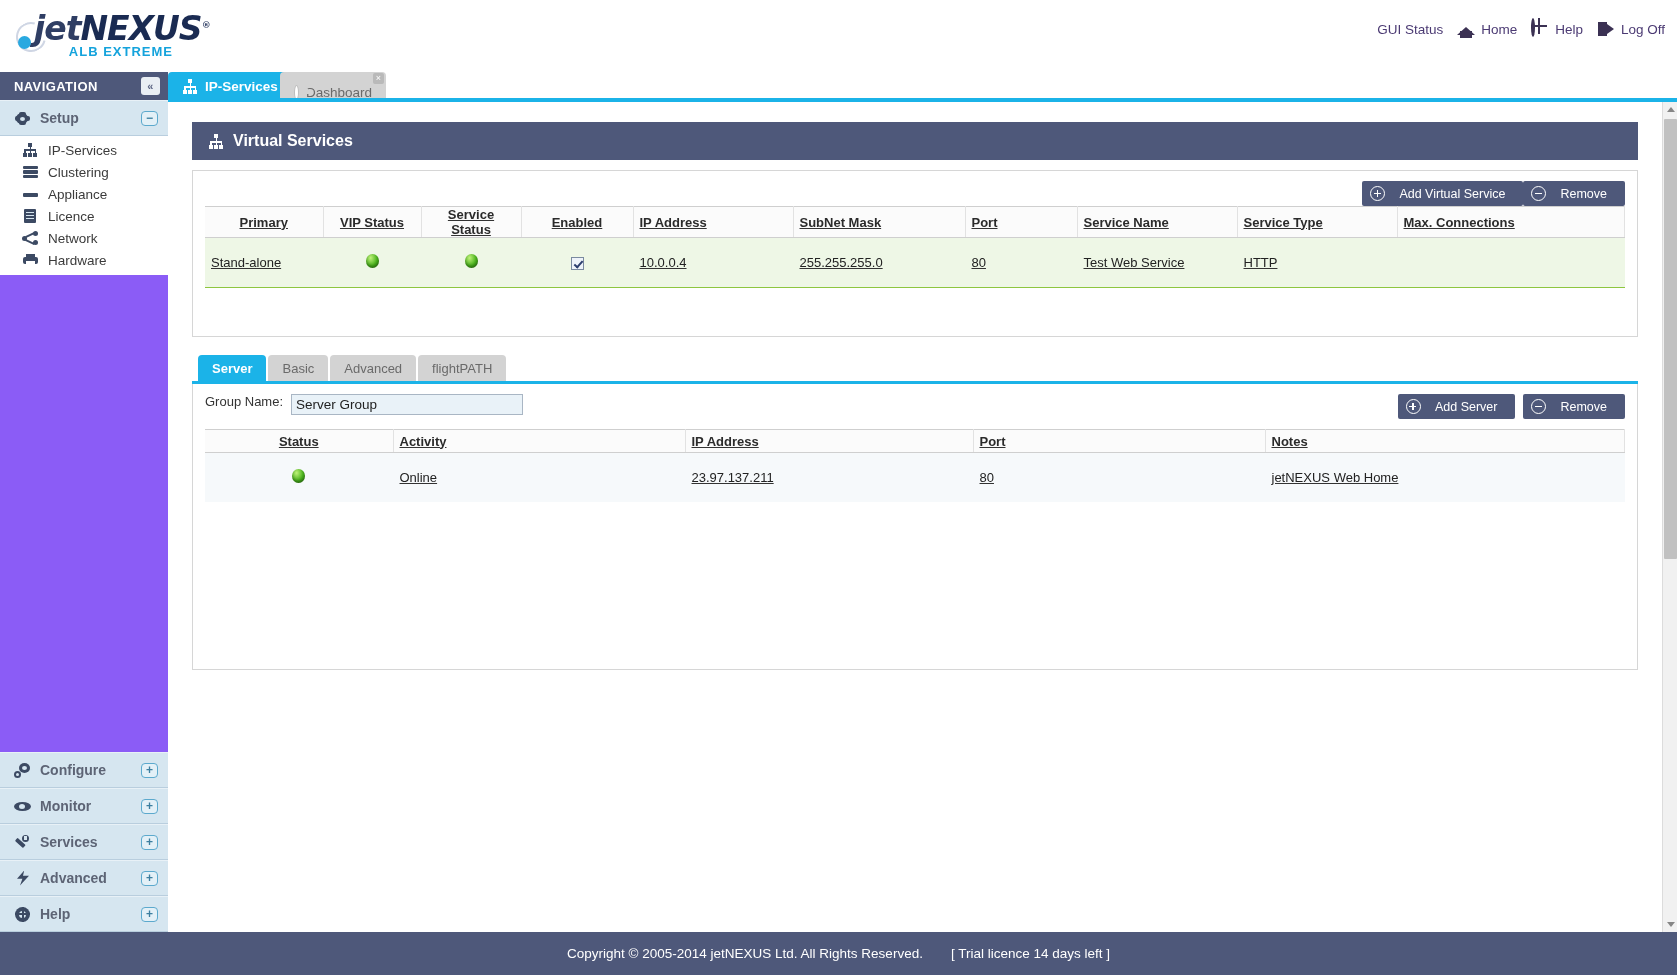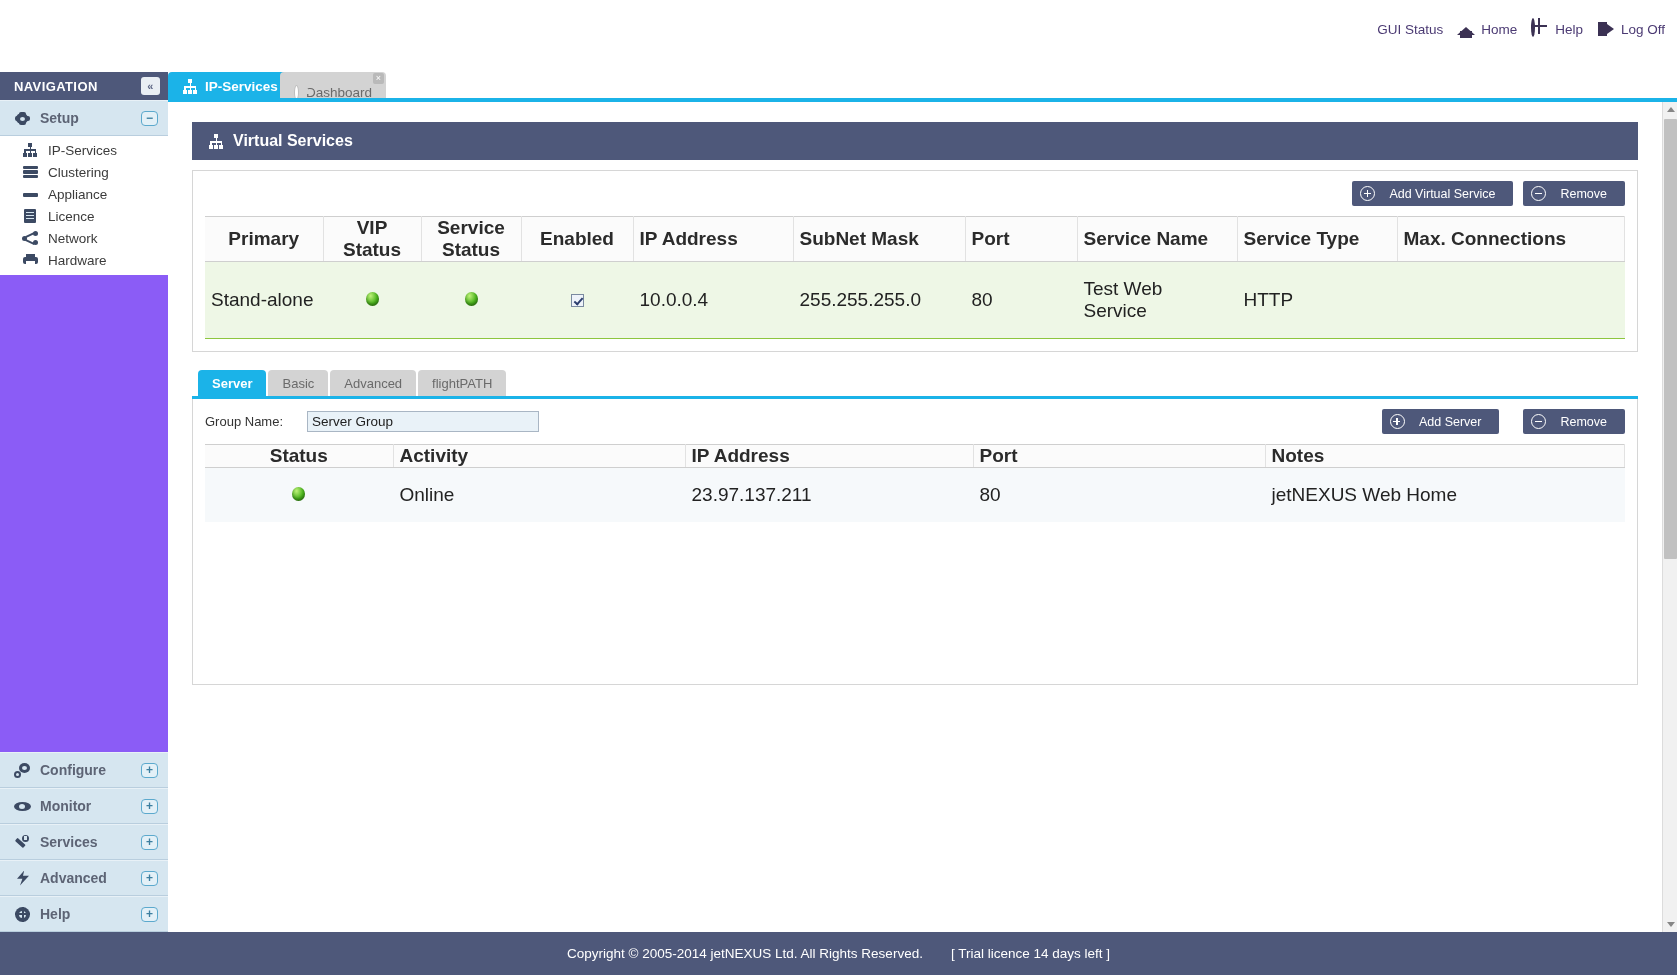--- a/index.html
+++ b/index.html
@@ -208,21 +208,21 @@
     display: flex; align-items: center; gap: 9px;
     padding: 0 16px;
     font-size: 16px; font-weight: bold;
   }
   .panel-body {
     margin: 10px 24px 0 24px;
     border: 1px solid #d6d6d6;
     background: #ffffff;
     padding: 10px 12px 12px 12px;
   }
-  .btnrow { display: flex; justify-content: flex-end; gap: 10px; margin-bottom: 10px; }
+  .btnrow { display: flex; justify-content: flex-end; }
   .btn {
     height: 25px; min-width: 108px;
     background: #4e587a; color: #ffffff;
     border: none; border-radius: 2px;
     display: inline-flex; align-items: center; gap: 14px;
     padding: 0 18px 0 8px;
     font-size: 12.5px; cursor: pointer;
     font-family: "Liberation Sans", sans-serif;
   }
   .btn .plus, .btn .minus {
@@ -232,21 +232,21 @@
   .btn .plus::before, .btn .minus::before {
     content: ""; position: absolute; left: 2.5px; top: 5.7px;
     width: 7px; height: 1.6px; background: #fff;
   }
   .btn .plus::after {
     content: ""; position: absolute; left: 5.4px; top: 2.8px;
     width: 1.6px; height: 7px; background: #fff;
   }
   .btn .lbl { flex: 1; text-align: center; }
 
-  table.grid { width: 100%; border-collapse: collapse; font-size: 19px; }
+  table.grid { width: 100%; border-collapse: collapse; font-size: 13px; text-decoration: underline; }
   table.grid th {
     background: #fbfbfb; color: #2b2b2b; font-weight: bold;
     border-top: 1px solid #cfcfcf; border-bottom: 1px solid #cfcfcf;
     border-right: 1px solid #e2e2e2;
     height: 23px; padding: 0 6px; text-align: left;
   }
   table.grid th.c { text-align: center; }
   table.grid td {
     height: 22px; padding: 16px 6px;
     border-right: 1px solid transparent;
@@ -290,21 +290,21 @@
     border-radius: 4px 4px 0 0;
     font-size: 13px; cursor: pointer;
     background: #d3d3d3; color: #6a6a6a;
   }
   .subtab.active { background: #1bb3e8; color: #ffffff; font-weight: bold; }
   .subtabs-line {
     margin: 0 24px; height: 3px; background: #1bb3e8;
   }
 
   .grouprow {
-    display: flex; align-items: center; gap: 24px;
+    display: flex; gap: 8px;
     margin-bottom: 10px;
   }
   .grouprow label { font-size: 13px; color: #333; }
   .grouprow input {
     width: 232px; height: 21px;
     border: 1px solid #a9b6c4; background: #e9f2f8;
     font-family: "Liberation Sans", sans-serif; font-size: 13.5px;
     padding: 0 4px; color: #222;
   }
   .grouprow .spacer { flex: 1; }
@@ -339,20 +339,28 @@
   }
   .vscroll .thumb {
     position: absolute; left: 1px; top: 17px; width: 13px; height: 440px;
     background: #c1c1c1; border-radius: 1px;
   }
 </style>
 </head>
 <body>
 
 <div class="topbar">
+  <div class="logo">
+    <div class="logo-swoosh"></div>
+    <div class="logo-dot"></div>
+    <div class="logo-main" style="margin-left:16px;">
+      <span>jet</span><span class="nx">NEXUS</span><span class="logo-reg">®</span>
+    </div>
+    <div class="logo-sub">ALB EXTREME</div>
+  </div>
 
   <div class="headnav">
     <a href="#">
       <span class="hn-ico"><span class="ico-check"></span></span>
       <span>GUI Status</span>
     </a>
     <a href="#">
       <span class="hn-ico ico-home"></span>
       <span>Home</span>
     </a>

